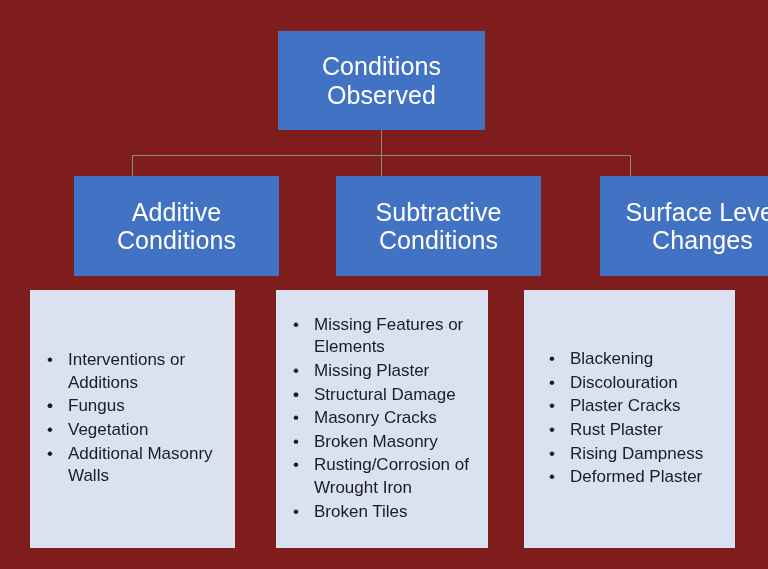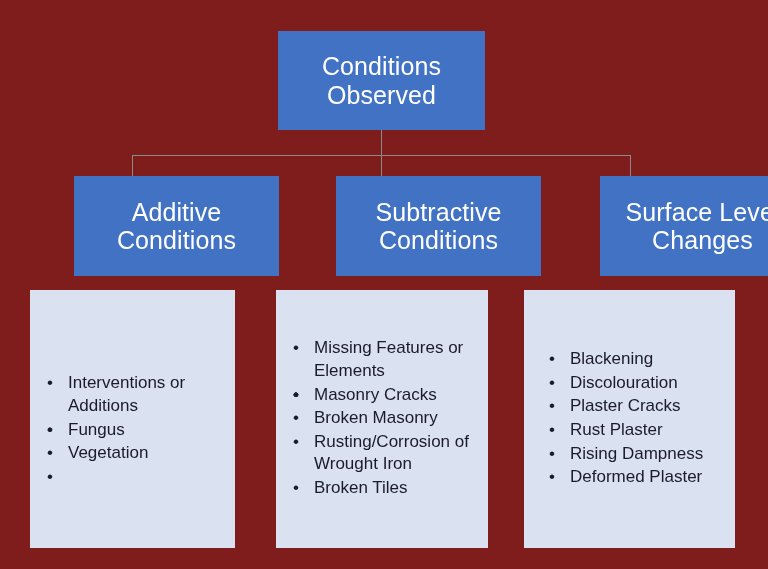--- a/index.html
+++ b/index.html
@@ -159,37 +159,40 @@
         <li class="bullet-item">
           <span class="bullet-dot">•</span>
           <span class="bullet-text">Fungus</span>
         </li>
         <li class="bullet-item">
           <span class="bullet-dot">•</span>
           <span class="bullet-text">Vegetation</span>
         </li>
         <li class="bullet-item">
           <span class="bullet-dot">•</span>
+          <span class="bullet-text">Additional Masonry Walls</span>
         </li>
       </ul>
   </div>
   <div class="list-panel" id="list-panel-1">
     <ul class="bullet-list">
         <li class="bullet-item">
           <span class="bullet-dot">•</span>
           <span class="bullet-text">Missing Features or Elements</span>
         </li>
         <li class="bullet-item">
           <span class="bullet-dot">•</span>
-        </li>
-        <li class="bullet-item">
-          <span class="bullet-dot">•</span>
-        </li>
-        <li class="bullet-item">
-          <span class="bullet-dot">•</span>
+          <span class="bullet-text">Missing Plaster</span>
+        </li>
+        <li class="bullet-item">
+          <span class="bullet-dot">•</span>
+        </li>
+        <li class="bullet-item">
+          <span class="bullet-dot">•</span>
+          <span class="bullet-text">Structural Damage</span>
         </li>
         <li class="bullet-item">
           <span class="bullet-dot">•</span>
           <span class="bullet-text">Masonry Cracks</span>
         </li>
         <li class="bullet-item">
           <span class="bullet-dot">•</span>
           <span class="bullet-text">Broken Masonry</span>
         </li>
         <li class="bullet-item">

